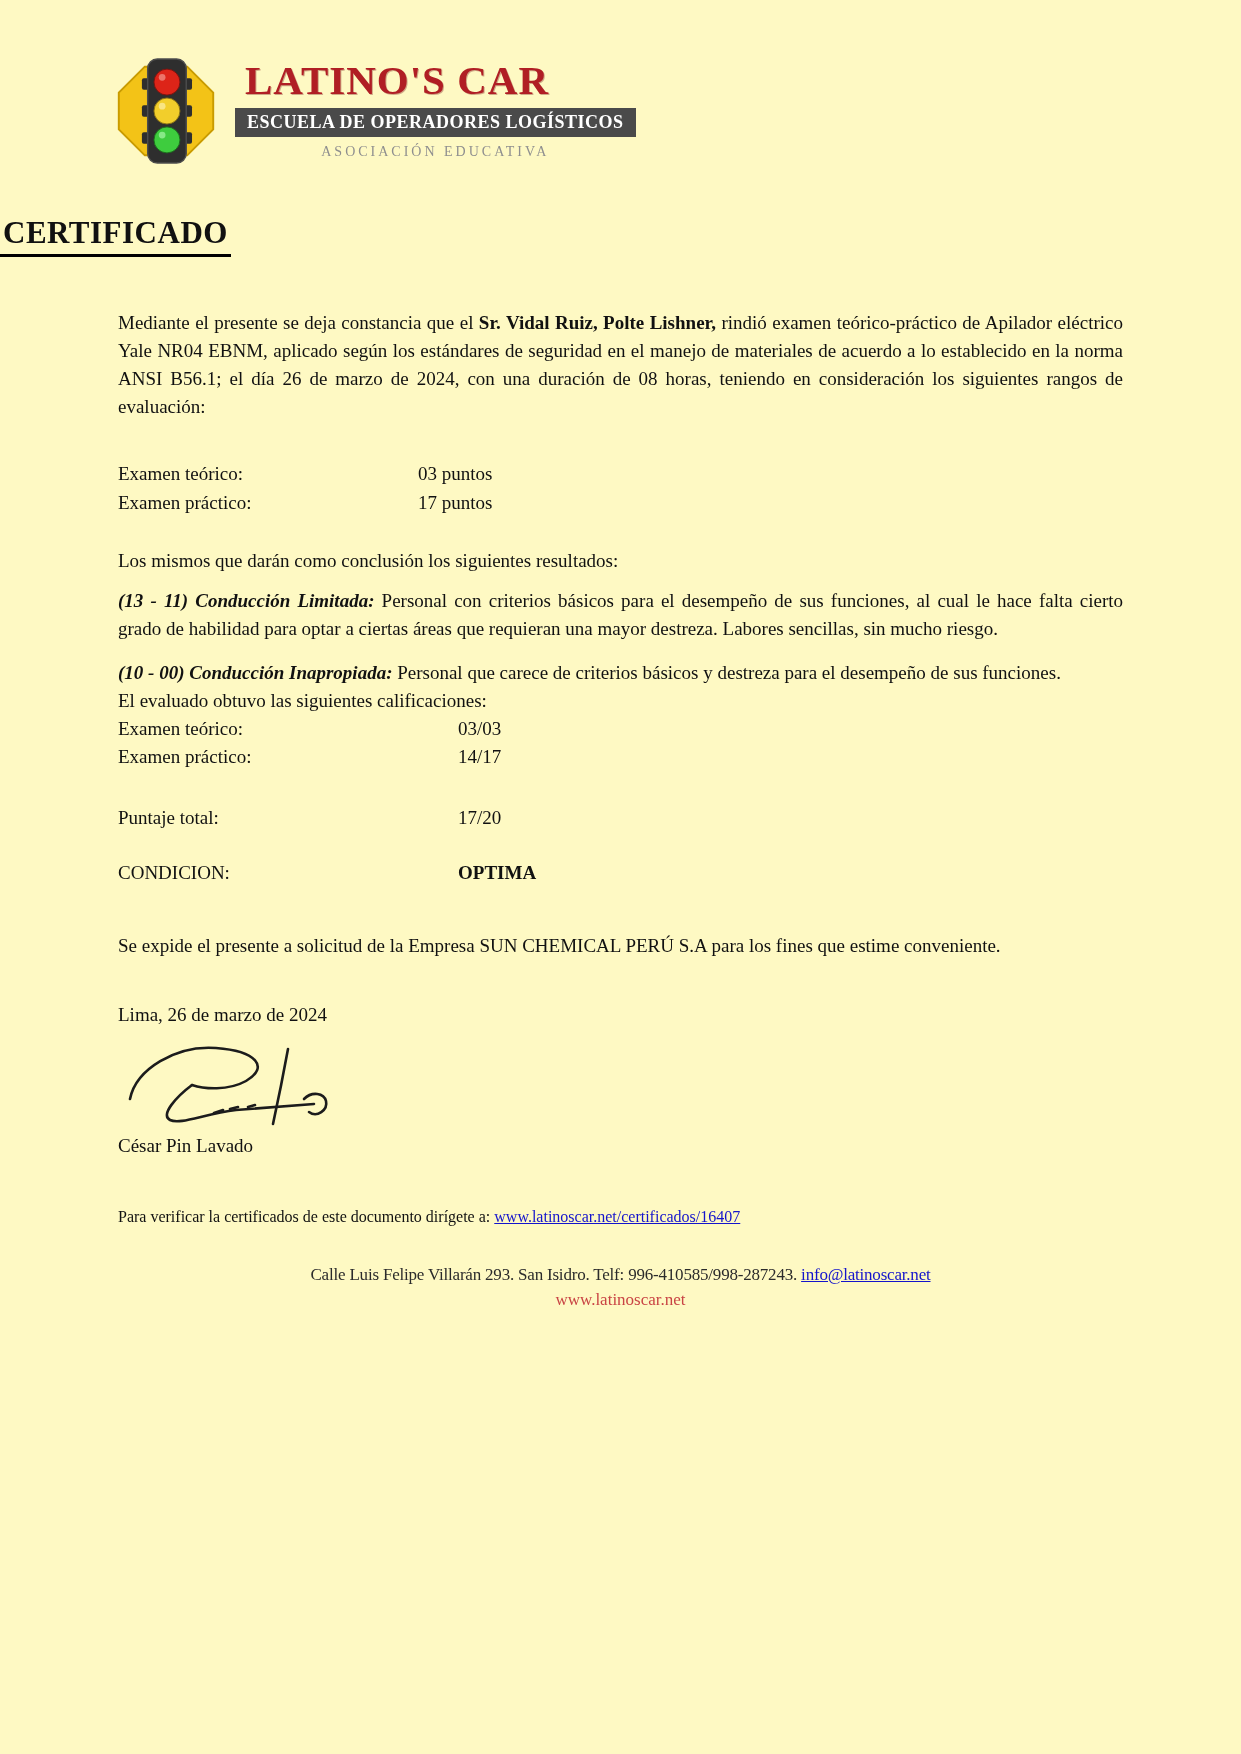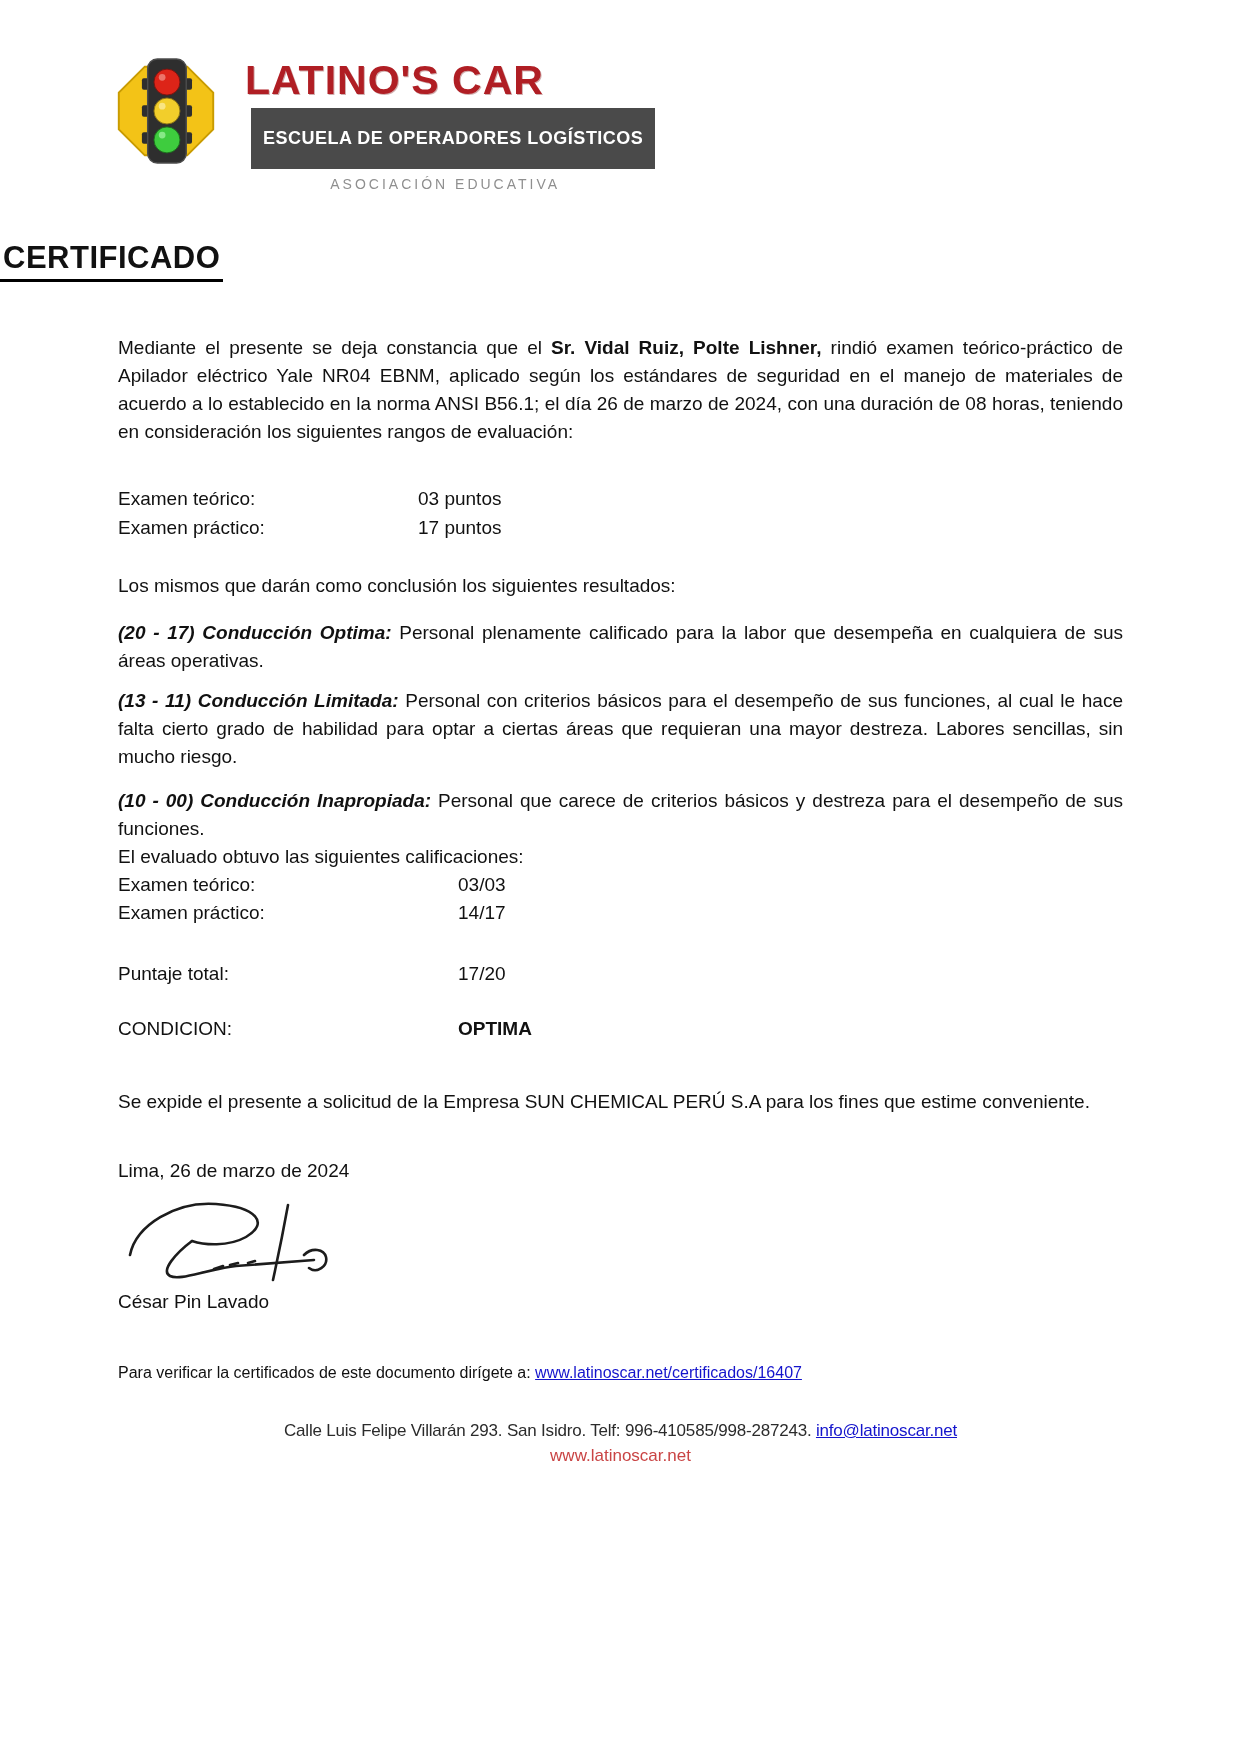--- a/index.html
+++ b/index.html
@@ -1,36 +1,36 @@
 <!DOCTYPE html>
 <html><head>
 <meta charset="utf-8">
 <style>
   * { margin:0; padding:0; box-sizing:border-box; }
   html,body { background:#e8e8e8; }
   .page {
-    width:1241px; height:1754px; margin:0 auto; background:#ffffff;
-    font-family:Liberation Sans, sans-serif; color:#111;
+    width:1241px; height:1754px; margin:0 auto; background:#fef9c3;
+    font-family:Liberation Serif, serif; color:#111;
     position:relative; overflow:hidden;
   }
   .content { padding:0 118px; }
 
   
   .logo-row { display:flex; align-items:flex-start; margin:55px 0 0 113px; }
   .logo-mark { width:106px; height:112px; flex:0 0 auto; }
   .logo-text { margin-left:16px; padding-top:4px; }
   .brand {
     font-size:41px; font-weight:800; letter-spacing:1px;
     color:#B01E24; line-height:1.05; padding-left:10px;
     text-shadow:1px 1px 0 rgba(120,20,20,.35);
   }
   .bar-wrap { width:fit-content; text-align:center; margin-top:6px; }
   .tag-bar {
     background:#4A4A4A; color:#fff; font-weight:bold; font-size:18px;
-    letter-spacing:.5px; padding:20px 12px; white-space:nowrap;margin-left:16px;
+    letter-spacing:.5px; padding:4px 12px; white-space:nowrap;
   }
   .subtitle { margin-top:7px; font-size:14px; letter-spacing:3px; color:#8F8F8F; }
 
   
   .title-row { margin-top:48px; }
   .doc-title {
     display:inline-block; font-size:31px; font-weight:bold; letter-spacing:.5px;
     border-bottom:3px solid #000; padding:0 3px 3px 3px;
   }
 
@@ -111,21 +111,20 @@
       <div class="row">
         <span class="lbl-1">Examen teórico:</span><span>03 puntos</span>
       </div>
       <div class="row">
         <span class="lbl-1">Examen práctico:</span><span>17 puntos</span>
       </div>
     </div>
 
     <p class="results-intro">Los mismos que darán como conclusión los siguientes resultados:</p>
 
-    <p class="range range-1 just"><span class="head">(20 - 17) Conducción Optima:</span><span> Personal plenamente calificado para la labor que desempeña en cualquiera de sus áreas operativas.</span></p>
 
 
     <p class="range range-3 just"><span class="head">(13 - 11) Conducción Limitada:</span><span> Personal con criterios básicos para el desempeño de sus funciones, al cual le hace falta cierto grado de habilidad para optar a ciertas áreas que requieran una mayor destreza. Labores sencillas, sin mucho riesgo.</span></p>
 
     <p class="range just"><span class="head">(10 - 00) Conducción Inapropiada:</span><span> Personal que carece de criterios básicos y destreza para el desempeño de sus funciones.</span></p>
 
     <div class="grades">
       <div class="row">El evaluado obtuvo las siguientes calificaciones:</div>
       <div class="row">
         <span class="lbl-2">Examen teórico:</span><span>03/03</span>

